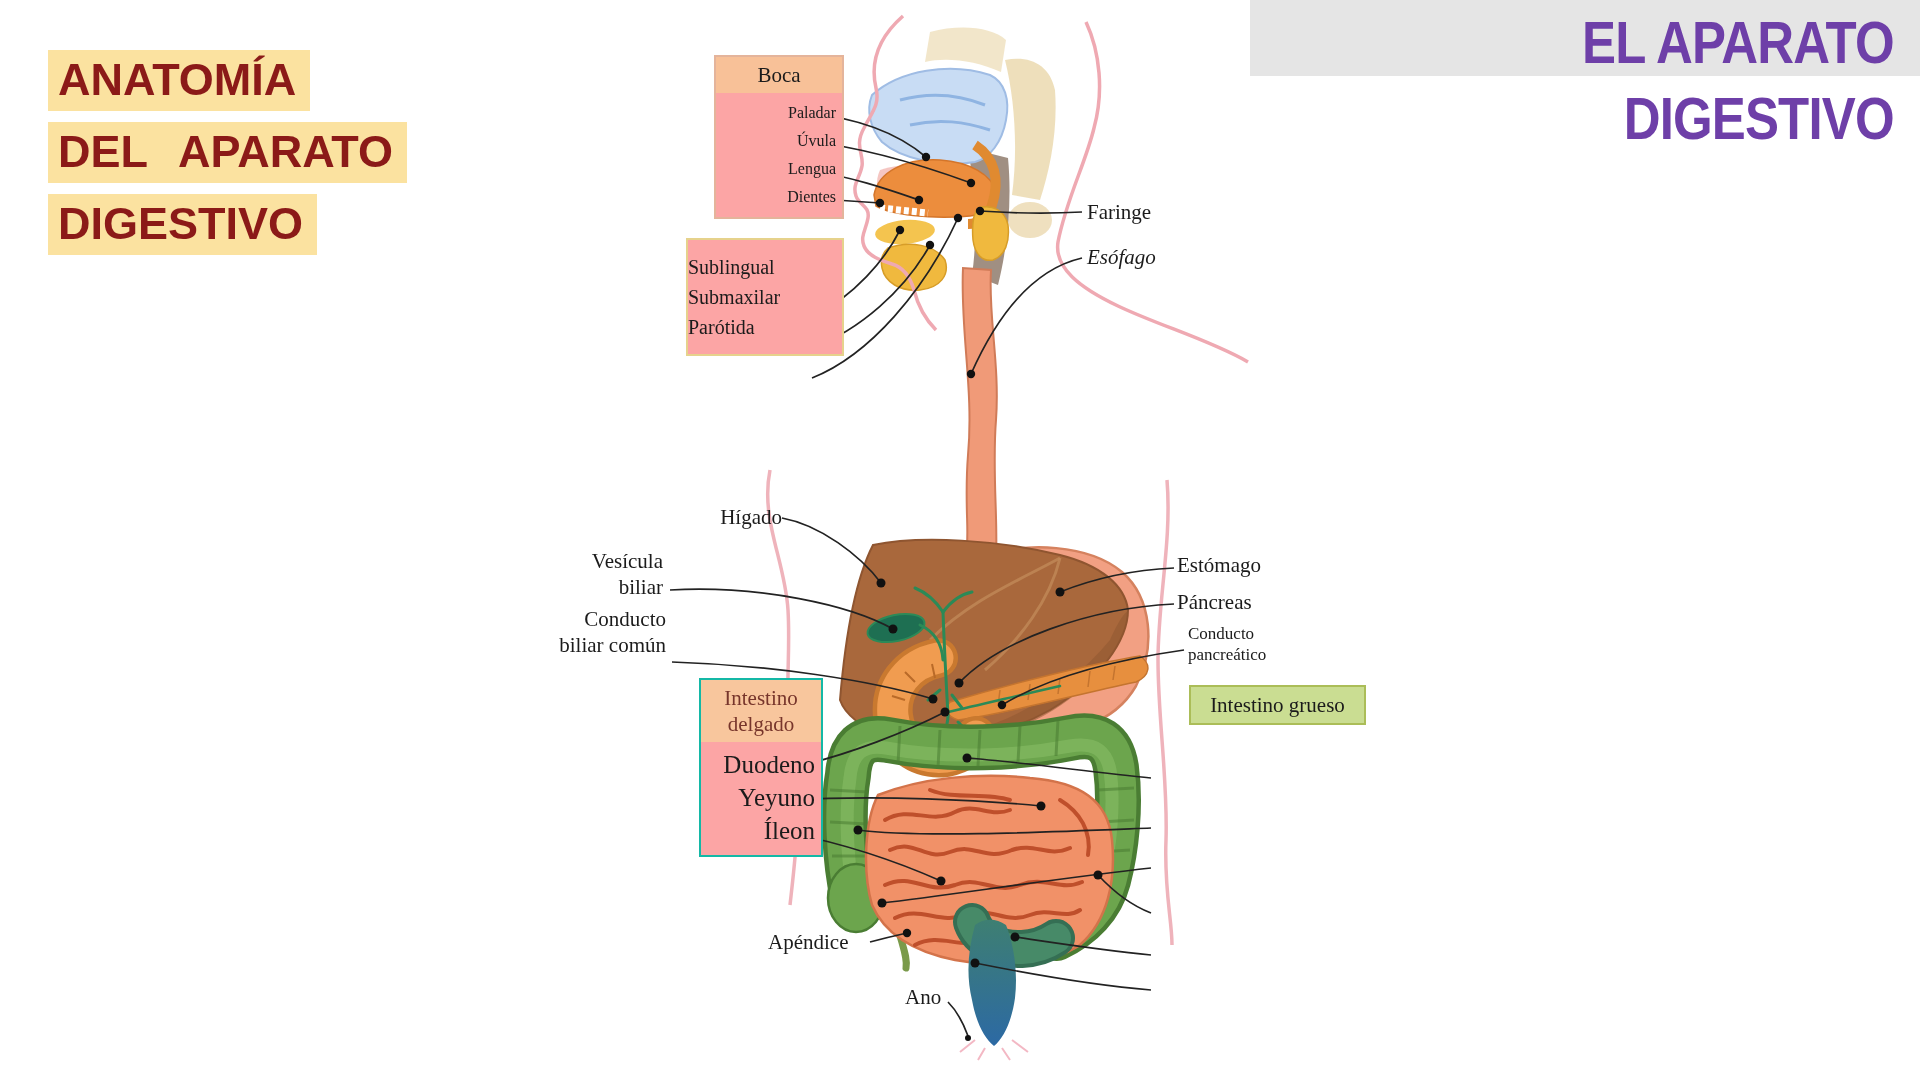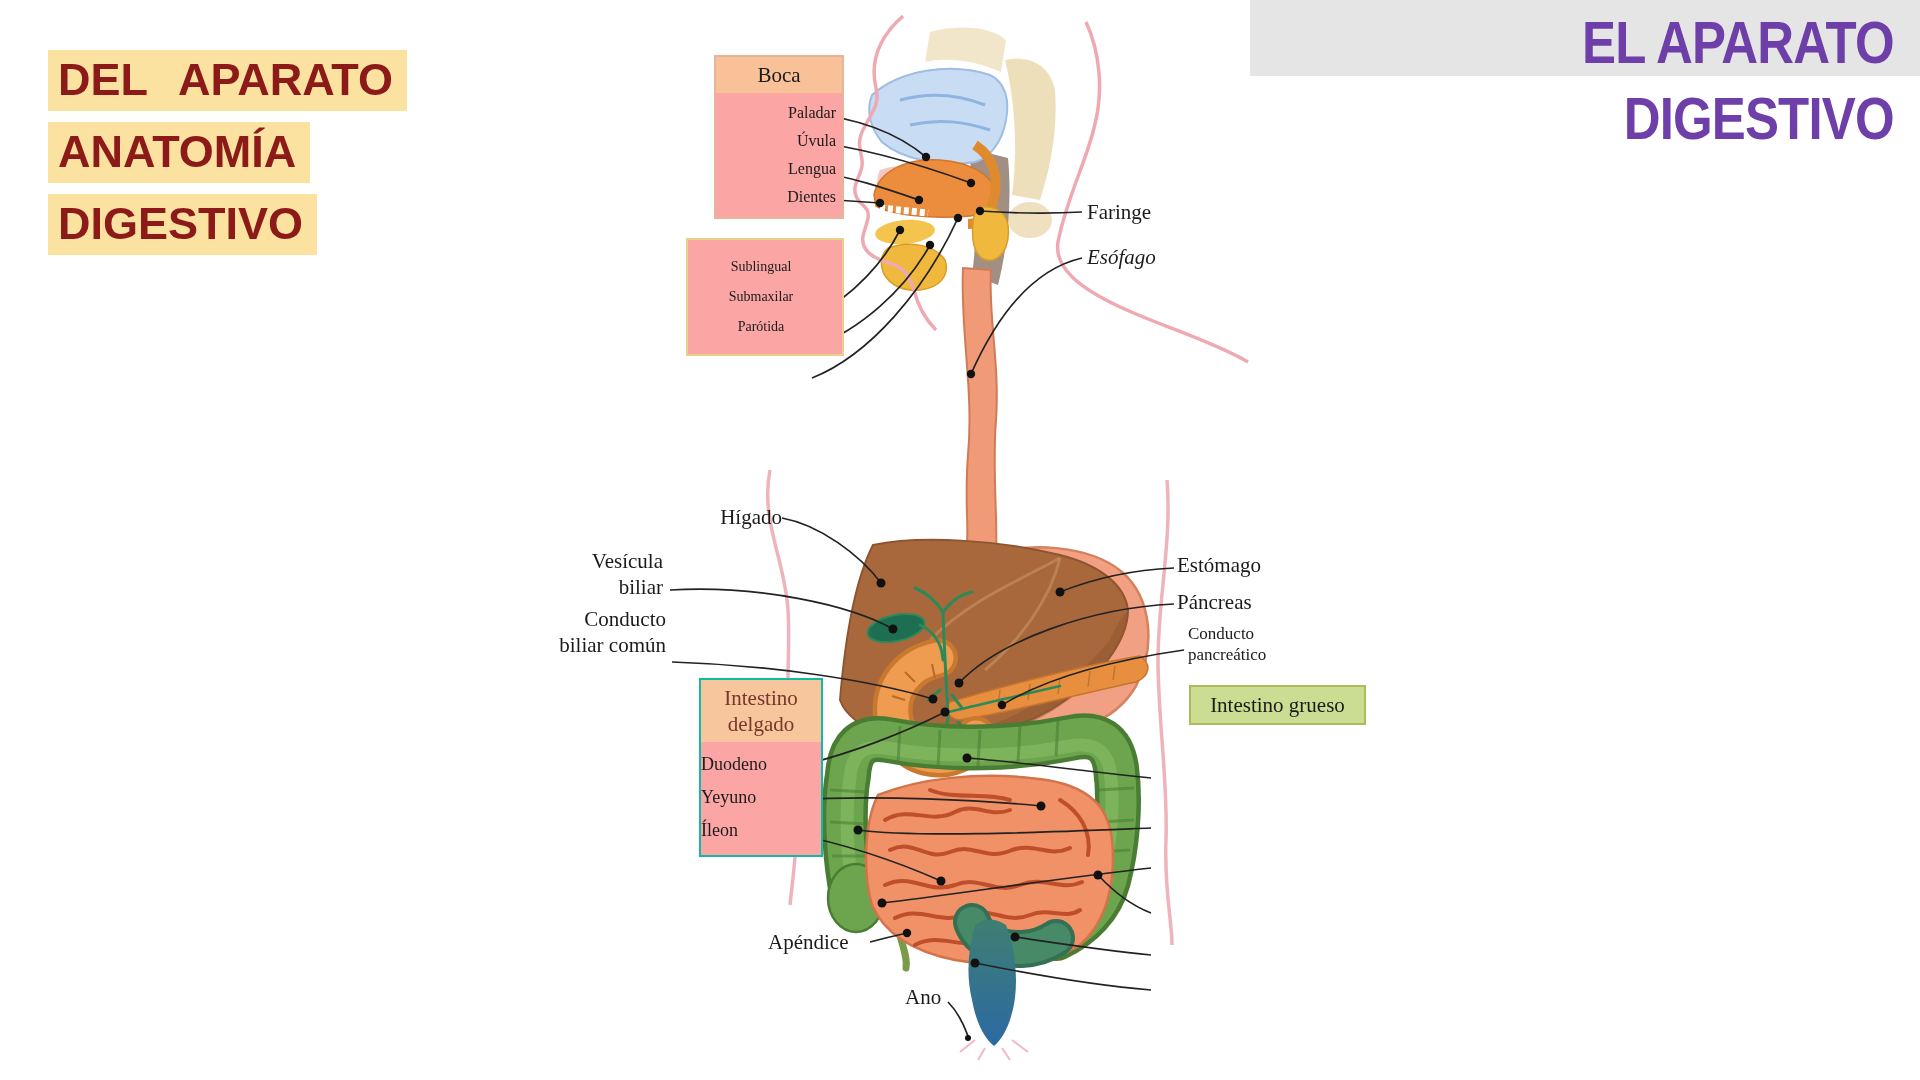--- a/index.html
+++ b/index.html
@@ -27,25 +27,25 @@
   
   .lblbox{position:absolute;background:#fca5a5;box-sizing:border-box;margin-left:36px;}
   .lblbox .hd{text-align:center;font-size:21px;line-height:26px;padding:5px 2px;}
   .box-boca{left:678px;top:55px;width:130px;border:2px solid #e4b49b;}
   .box-boca .hd{background:#f8c198;line-height:28px;padding:4px 2px;}
   .box-boca .bd{padding:6px 6px 6px 0;}
   .box-boca .it{text-align:right;font-size:16px;line-height:28px;}
   .box-glandulas{left:650px;top:238px;width:158px;border:2px solid #e6d28c;}
   .box-glandulas .hd{background:#f9e196;}
   .box-glandulas .bd{padding:12px 8px 12px 0;}
-  .box-glandulas .it{text-align:center;font-size:14px;line-height:30px;}
+  .box-glandulas .it{text-align:left;font-size:20px;line-height:30px;}
   .box-delgado{left:663px;top:678px;width:124px;border:2px solid #14b8a6;}
   .box-delgado .hd{background:#f8c69d;color:#77352b;}
   .box-delgado .bd{padding:6px 6px 8px 0;}
-  .box-delgado .it{text-align:left;font-size:18px;line-height:33px;}
+  .box-delgado .it{text-align:right;font-size:25px;line-height:33px;}
   .box-grueso{left:1153px;top:685px;width:177px;border:2px solid #abbd58;}
   .box-grueso .hd{background:#cadd92;}
   .box-grueso .bd{padding:6px 4px 8px 22px;}
   .box-grueso .it{text-align:left;font-size:21px;line-height:26px;margin:5px 0;}
 
   
   .flbl{position:absolute;font-size:21px;line-height:26px;}
   .lbl-faringe{left:1087px;top:199px;}
   .lbl-esofago{left:1087px;top:244px;font-style:italic;}
   .lbl-estomago{left:1177px;top:552px;}
@@ -206,22 +206,22 @@
       <circle cx="967" cy="758" r="4.5"></circle>
         <circle cx="858" cy="830" r="4.5"></circle>
       <circle cx="882" cy="903" r="4.5"></circle>
         <circle cx="1098" cy="875" r="4.5"></circle>
       <circle cx="1015" cy="937" r="4.5"></circle>
         <circle cx="975" cy="963" r="4.5"></circle>
     </g>
   </svg>
 
   <div class="title-left">
+    <div class="tl-line"><span class="hl">ANATOMÍA</span></div>
     <div class="tl-line sp"><span class="hl">DEL APARATO</span></div>
-    <div class="tl-line"><span class="hl">ANATOMÍA</span></div>
     <div class="tl-line"><span class="hl">DIGESTIVO</span></div>
   </div>
 
   <div class="title-right">
     <div class="banner">
       <span class="tr-line tr-1">EL APARATO</span>
     </div>
     <div class="tr-2wrap">
       <span class="tr-line">DIGESTIVO</span>
     </div>

